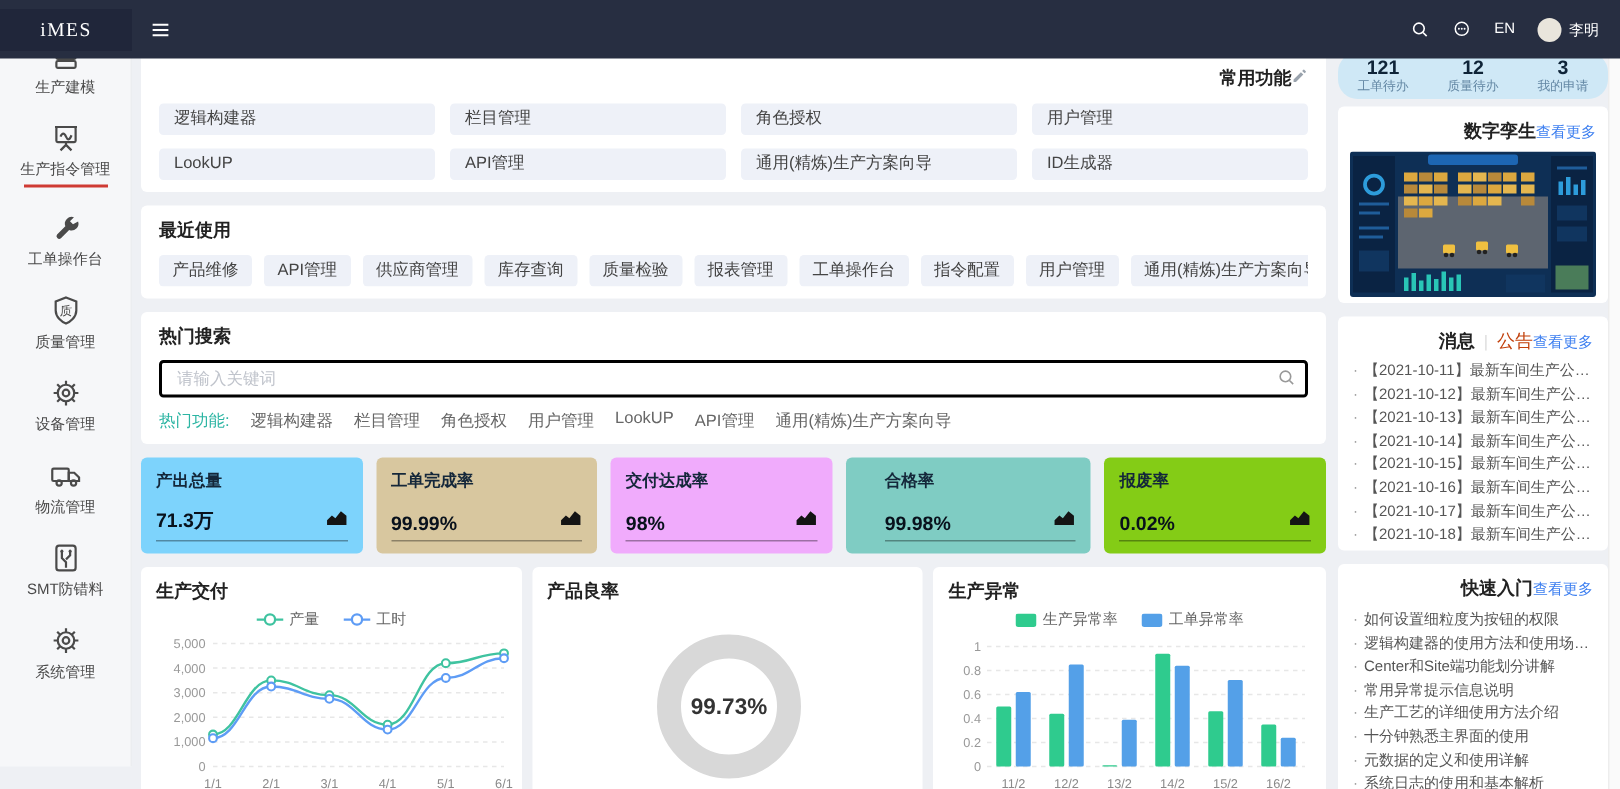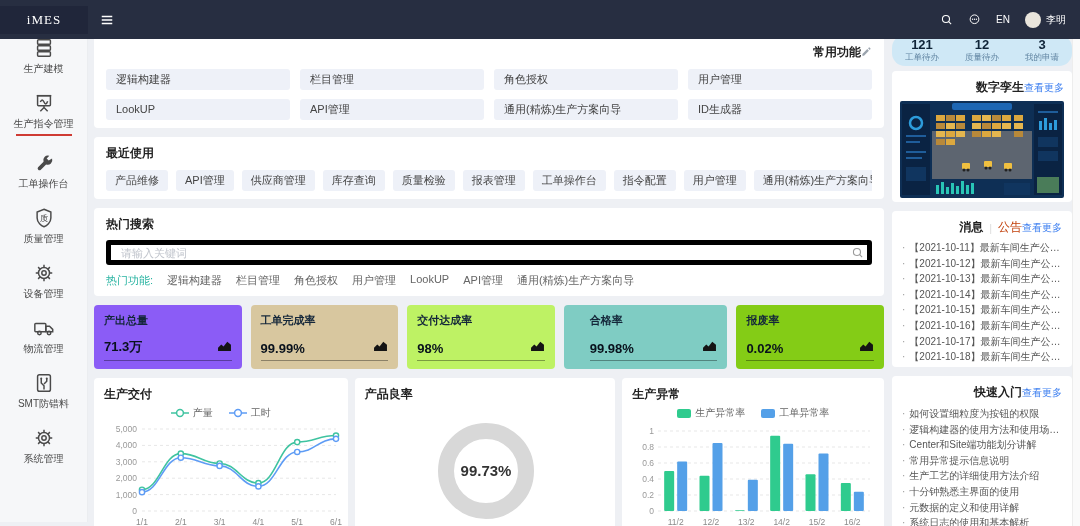--- a/index.html
+++ b/index.html
@@ -11,21 +11,21 @@
   .logo { width:88px; height:28px; background:#20263a; display:flex; align-items:center; justify-content:center; font-family:"Liberation Serif", serif; font-size:13px; letter-spacing:1px; }
   .hamburger { margin-left:12px; cursor:pointer; display:flex; align-items:center; }
   .topbar-right { margin-left:auto; display:flex; align-items:center; gap:15px; padding-right:14px; }
   .tb-icon { display:flex; align-items:center; cursor:pointer; }
   .lang { font-size:10px; cursor:pointer; }
   .user { display:flex; align-items:center; gap:5px; cursor:pointer; }
   .avatar { width:16px; height:16px; border-radius:50%; background:#e9e5dc; }
   .username { font-size:10px; }
 
   
-  .sidebar { position:absolute; top:24px; left:0; width:88px; height:498px; background:#f6f7f9; border-right:1px solid #ebedf0; padding-top:12px; }
+  .sidebar { position:absolute; top:13px; left:0; width:88px; height:498px; background:#f6f7f9; border-right:1px solid #ebedf0; padding-top:12px; }
   .side-item { display:flex; flex-direction:column; align-items:center; margin-bottom:15px; cursor:pointer; }
   .side-item .icon { height:24px; display:flex; align-items:center; }
   .side-item .icon svg { width:22px; height:22px; }
   .side-item .label { font-size:10px; color:#4a4a4a; margin-top:2px; white-space:nowrap; }
   .side-item.active::after { content:""; width:56px; height:2px; background:#cf3b34; margin-top:3px; }
 
   
   .main-left { position:absolute; left:94px; top:35px; width:790px; }
   .main-right { position:absolute; left:892px; top:35px; width:180px; }
   .scroll-strip { position:absolute; right:0; top:28px; width:8px; height:498px; background:#fafafa; border-left:1px solid #ededed; }
@@ -38,21 +38,21 @@
   
   .func-grid { display:grid; grid-template-columns:repeat(4,1fr); gap:9px 10px; margin-top:8px; }
   .func-btn { background:#eef1f8; border-radius:3px; height:21px; line-height:21px; padding:0 10px; font-size:11px; color:#444; cursor:pointer; white-space:nowrap; overflow:hidden; }
 
   
   .tags { margin-top:8px; display:flex; gap:8px; flex-wrap:nowrap; overflow:hidden; }
   .tag { background:#eef1f8; border-radius:3px; padding:0 9px; height:21px; line-height:21px; font-size:11px; color:#444; white-space:nowrap; cursor:pointer; }
 
   
   .search-box { margin-top:7px; position:relative; }
-  .search-box input { width:100%; height:25px; border:5px solid #000000; border-radius:3px; padding:0 28px 0 10px; font-size:11px; color:#333; outline:none; }
+  .search-box input { width:100%; height:25px; border:2px solid #000000; border-radius:3px; padding:0 28px 0 10px; font-size:11px; color:#333; outline:none; }
   .search-box input::placeholder { color:#c0c4cc; }
   .search-input-icon { position:absolute; right:8px; top:5px; cursor:pointer; }
   .hot-row { margin-top:8px; font-size:11px; display:flex; gap:14px; align-items:center; }
   .hot-label { color:#2cb5a3; }
   .hot-link { color:#666; cursor:pointer; white-space:nowrap; }
 
   
   .stat-row { display:flex; gap:9px; margin-bottom:9px; }
   .stat-card { flex:1; height:64px; border-radius:4px; padding:8px 10px 0; }
   .stat-title { font-size:11px; color:#14273a; font-weight:bold; }
@@ -261,39 +261,39 @@
           <span class="hot-link">角色授权</span>
           <span class="hot-link">用户管理</span>
           <span class="hot-link">LookUP</span>
           <span class="hot-link">API管理</span>
           <span class="hot-link">通用(精炼)生产方案向导</span>
         </span>
     </div>
   </div>
 
   <div class="stat-row" id="stat-row">
-      <div class="stat-card" style="background: #8b5cf6;">
+      <div class="stat-card" style="background: #7dd3fc;">
         <div class="stat-title">产出总量</div>
         <div class="stat-value-row">
           <span class="stat-value">71.3万</span>
           <span><svg width="15" height="12" viewBox="0 0 16 13" fill="#141414">
               <path d="M1 12V8.5L4.5 5l2.5 2 4-5 4 3.2V12z"></path>
             </svg></span>
         </div>
       </div>
       <div class="stat-card" style="background: rgb(216, 199, 159);">
         <div class="stat-title">工单完成率</div>
         <div class="stat-value-row">
           <span class="stat-value">99.99%</span>
           <span><svg width="15" height="12" viewBox="0 0 16 13" fill="#141414">
               <path d="M1 12V8.5L4.5 5l2.5 2 4-5 4 3.2V12z"></path>
             </svg></span>
         </div>
       </div>
-      <div class="stat-card" style="background: #bef264;">
+      <div class="stat-card" style="background: #f0abfc;">
         <div class="stat-title">交付达成率</div>
         <div class="stat-value-row">
           <span class="stat-value">98%</span>
           <span><svg width="15" height="12" viewBox="0 0 16 13" fill="#141414">
               <path d="M1 12V8.5L4.5 5l2.5 2 4-5 4 3.2V12z"></path>
             </svg></span>
         </div>
       </div>
       <div class="stat-card" style="background: rgb(127, 204, 195); padding-left: 26px;">
         <div class="stat-title">合格率</div>

